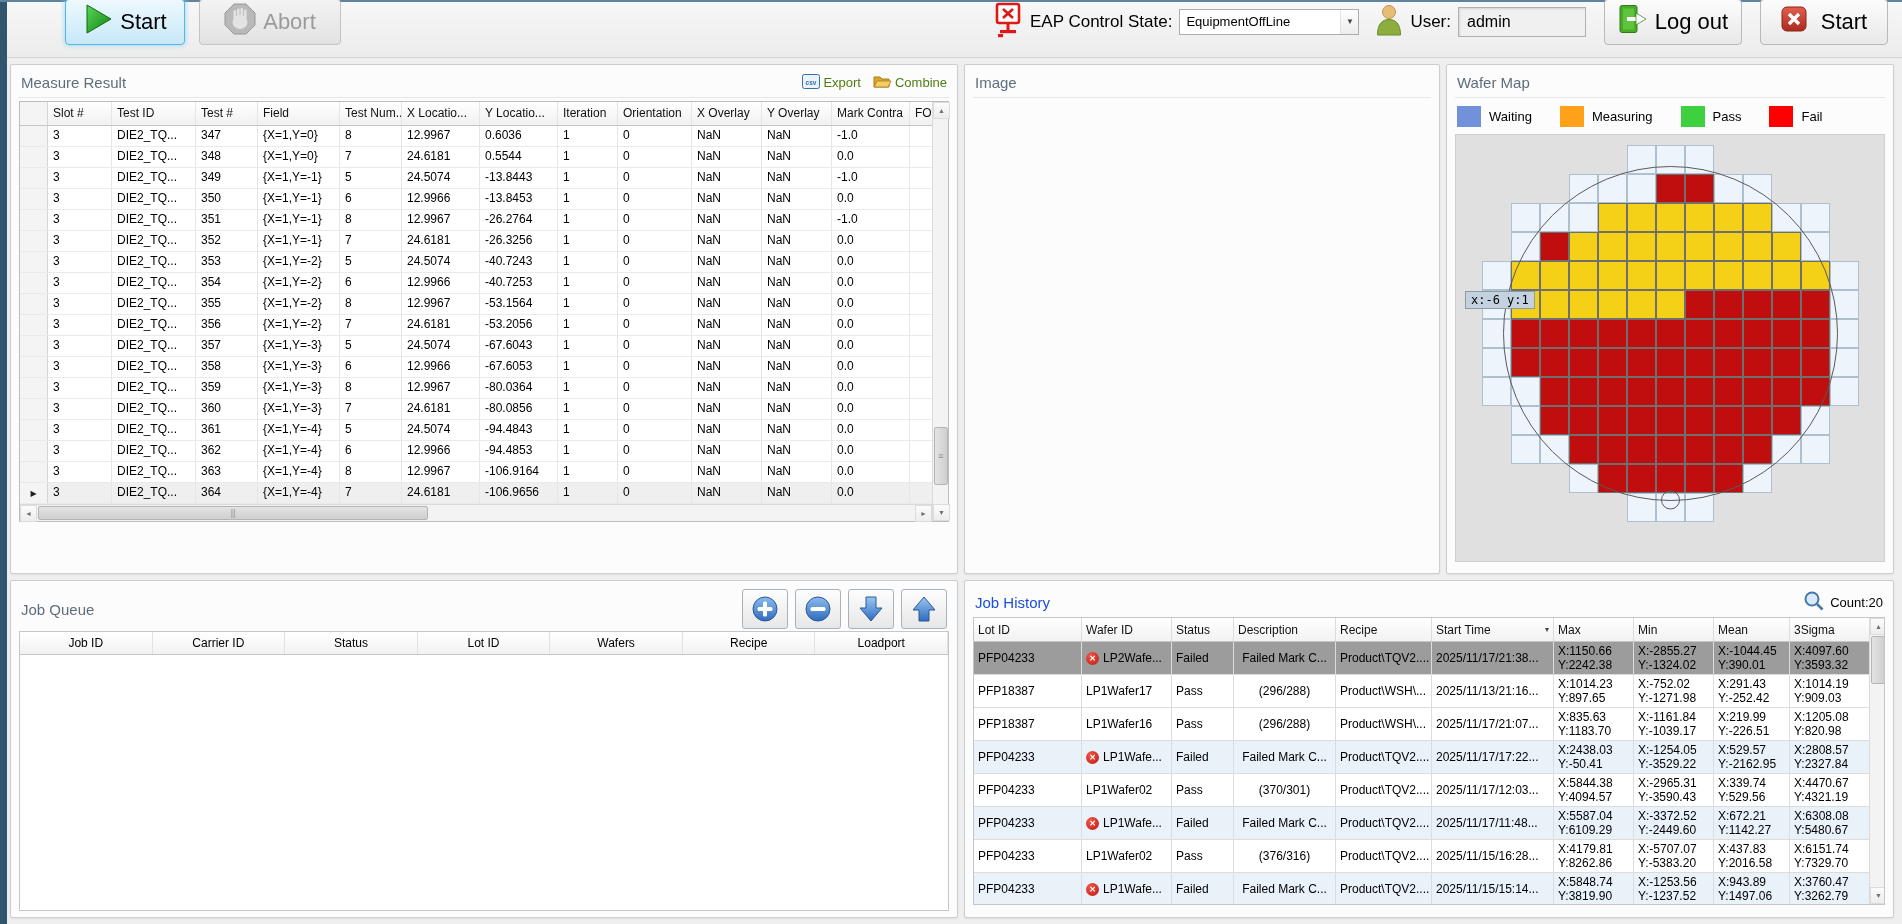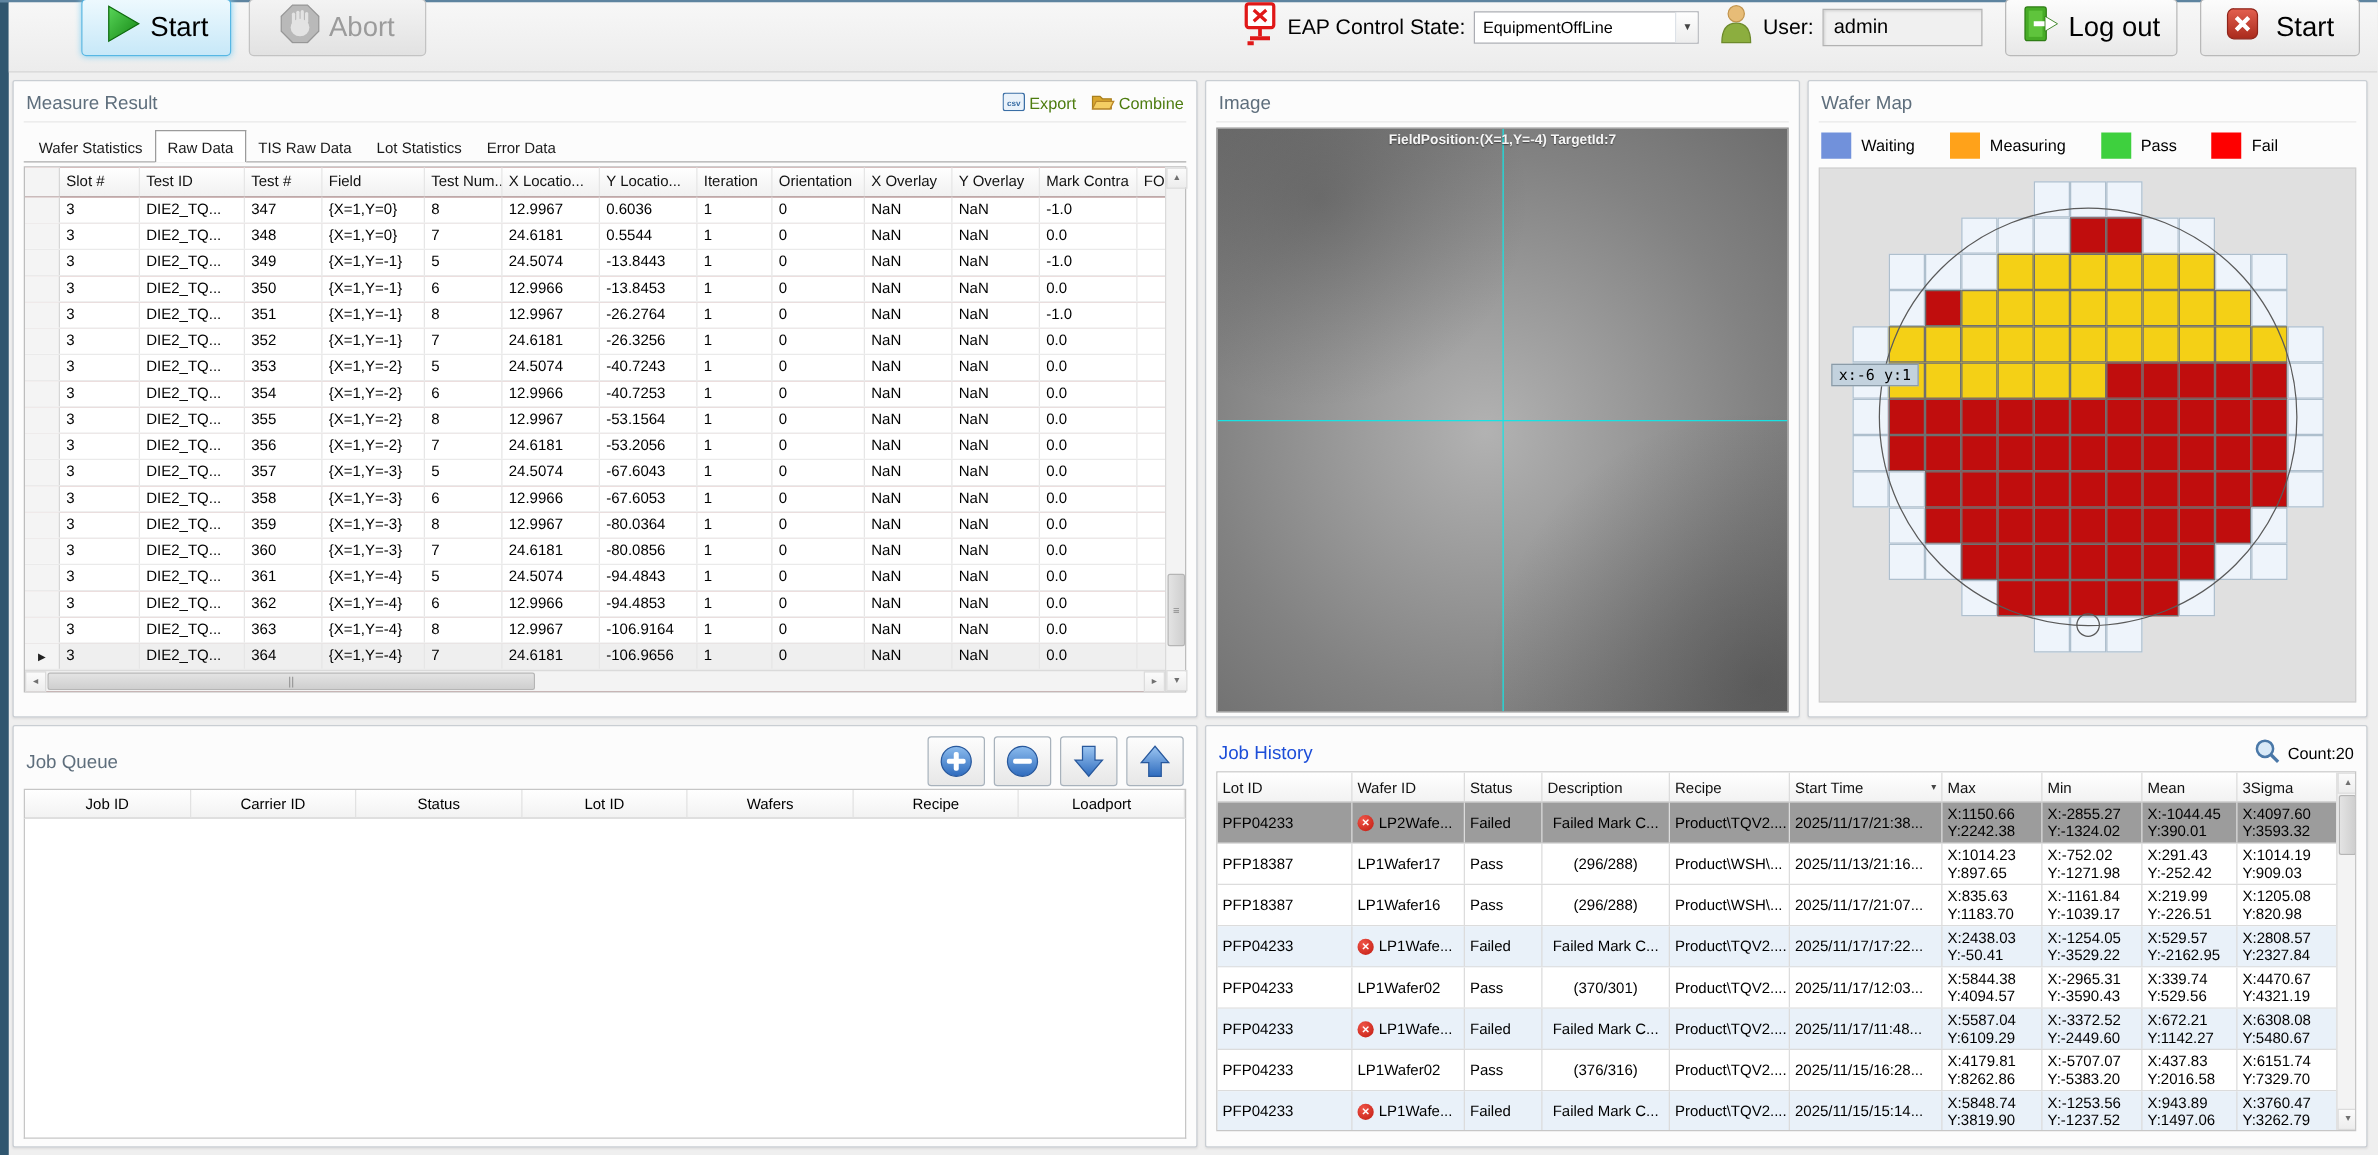--- a/index.html
+++ b/index.html
@@ -212,27 +212,20 @@
       </span>
       <span class="link">
         <span><svg width="19" height="15" viewBox="0 0 19 15">
               <path d="M1,3 L7,3 L9,5 L16,5 L16,13 L1,13 Z" fill="#D9A62E" stroke="#A87F1E"></path>
               <path d="M4,7 L18,7 L15,13 L1,13 Z" fill="#F4CE63" stroke="#B8862A"></path>
             </svg></span>
         <span>Combine</span>
       </span>
     </span>
   </div>
-  <div class="tabs">
-      <div class="tab">Wafer Statistics</div>
-      <div class="tab active">Raw Data</div>
-      <div class="tab">TIS Raw Data</div>
-      <div class="tab">Lot Statistics</div>
-      <div class="tab">Error Data</div>
-    </div>
   <div class="mwrap">
     <div class="mgrid">
       <div class="mhead">
           <div class="mcell ind"></div>
           <div class="mcell c0">Slot #</div>
           <div class="mcell c1">Test ID</div>
           <div class="mcell c2">Test #</div>
           <div class="mcell c3">Field</div>
           <div class="mcell c4">Test Num...</div>
           <div class="mcell c5">X Locatio...</div>
@@ -545,25 +538,20 @@
       <span class="sb-thumb-v" style="bottom:36px;height:58px">≡</span>
       <span class="sb-btn bot">▼</span>
     </div>
   </div>
 </div>
 
 <div class="panel p-image">
   <div class="panel-title">
       <span>Image</span>
     </div>
-  <div class="img-area">
-    <div class="cross-v"></div>
-    <div class="cross-h"></div>
-    <div class="img-caption">FieldPosition:(X=1,Y=-4) TargetId:7</div>
-  </div>
 </div>
 
 <div class="panel p-wafer">
   <div class="panel-title">
       <span>Wafer Map</span>
     </div>
   <div class="legend">
       <div class="leg-item">
         <span class="leg-swatch" style="background: rgb(113, 145, 219);"></span>
         <span>Waiting</span>

